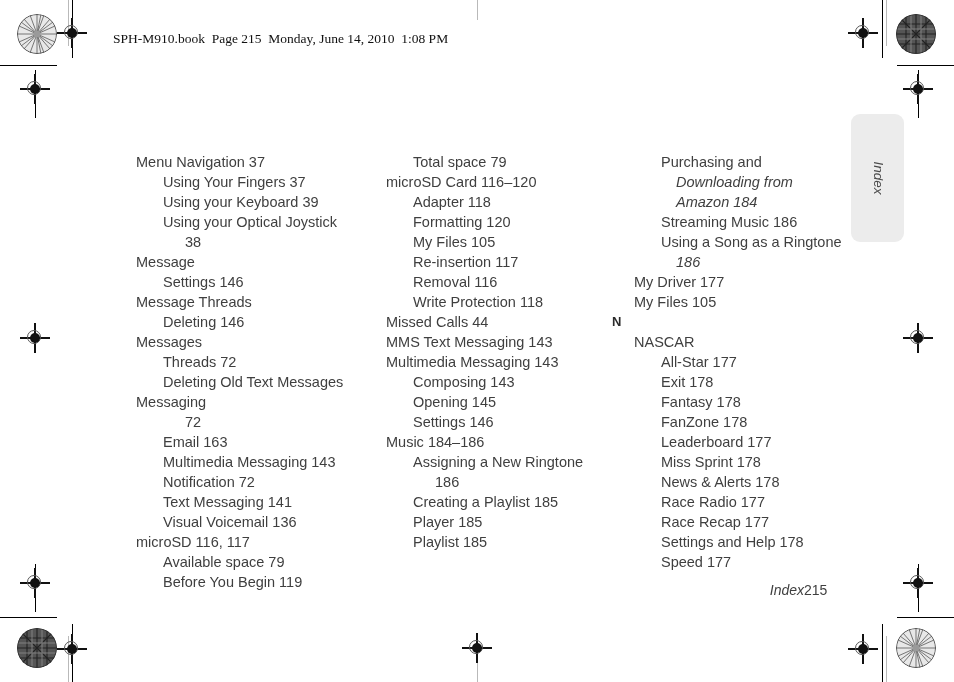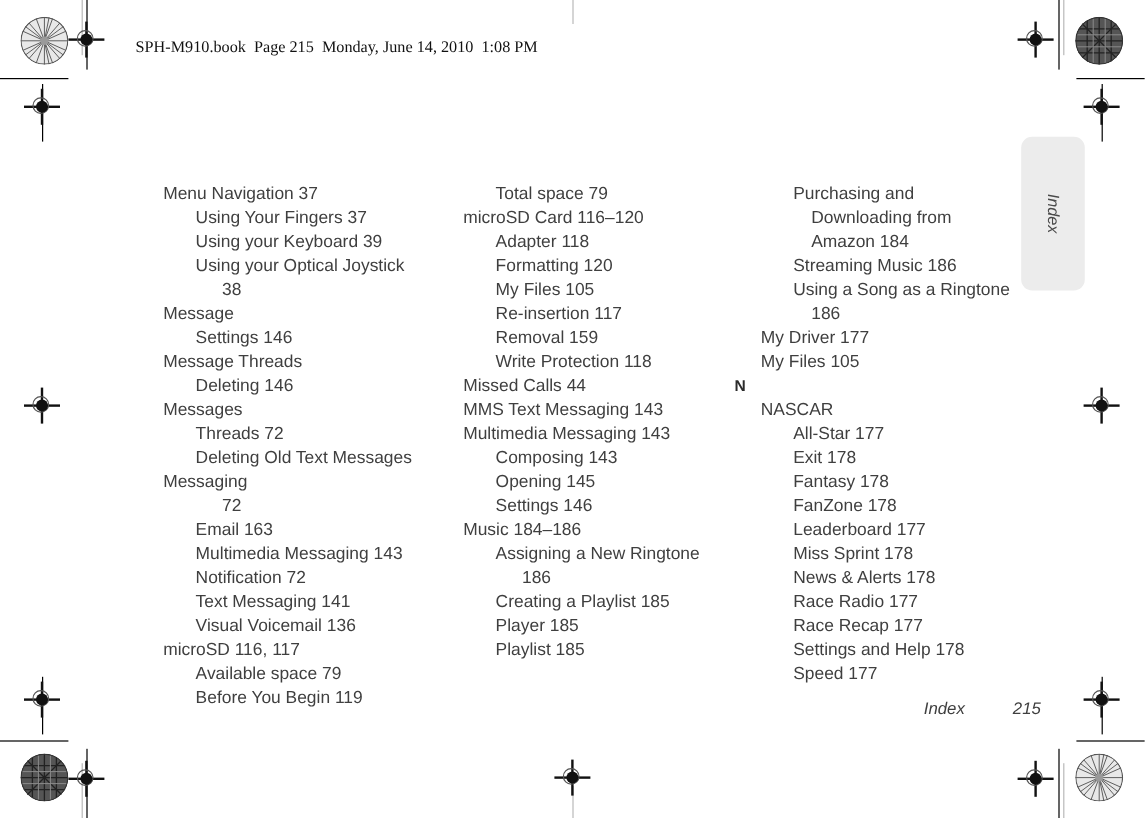--- a/index.html
+++ b/index.html
@@ -108,21 +108,21 @@
     color: #3f3f3f;
     white-space: pre-wrap;
   }
   .entry.lvl1 { padding-left: 0px; text-indent: 0; }
   .entry.lvl2 { padding-left: 27px; }
   .entry.lvl3 { padding-left: 49px; }
 
   
   .index-col.c3 .entry.lvl1 { padding-left: 22px; }
   .index-col.c3 .entry.lvl2 { padding-left: 49px; }
-  .index-col.c3 .entry.lvl3 { padding-left: 64px; }
+  .index-col.c3 .entry.lvl3 { padding-left: 64px; font-style: italic; }
 
   .letter-heading {
     font-size: 13px;
     line-height: 20px;
     font-weight: bold;
     color: #2b2b2b;
     padding-left: 0px;
   }
 
   
@@ -152,22 +152,20 @@
     left: 762px;
     top: 566px;
     font-size: 14px;
     color: #3f3f3f;
     white-space: pre;
   }
   .footer .f-label {
     font-style: italic;
   }
   .footer .f-page {
-    margin-left: 40px;
-    font-style: italic;
   }
 </style>
 </head>
 <body>
 
 <div class="crop-line v" style="left:72px; top:0; height:58px;"></div>
 <div class="crop-line v gray" style="left:68px; top:0; height:46px;"></div>
 <div class="crop-line h" style="left:0; top:65px; width:57px;"></div>
 <div class="crop-line v" style="left:35px; top:70px; height:48px;"></div>
 
@@ -397,21 +395,21 @@
       <div class="entry lvl2">Available space 79</div>
       <div class="entry lvl2">Before You Begin 119</div>
     </div>
   <div class="index-col c2">
       <div class="entry lvl2">Total space 79</div>
       <div class="entry lvl1">microSD Card 116–120</div>
       <div class="entry lvl2">Adapter 118</div>
       <div class="entry lvl2">Formatting 120</div>
       <div class="entry lvl2">My Files 105</div>
       <div class="entry lvl2">Re-insertion 117</div>
-      <div class="entry lvl2">Removal 159</div>
+      <div class="entry lvl2">Removal 116</div>
       <div class="entry lvl2">Write Protection 118</div>
       <div class="entry lvl1">Missed Calls 44</div>
       <div class="entry lvl1">MMS Text Messaging 143</div>
       <div class="entry lvl1">Multimedia Messaging 143</div>
       <div class="entry lvl2">Composing 143</div>
       <div class="entry lvl2">Opening 145</div>
       <div class="entry lvl2">Settings 146</div>
       <div class="entry lvl1">Music 184–186</div>
       <div class="entry lvl2">Assigning a New Ringtone</div>
       <div class="entry lvl3">186</div>

